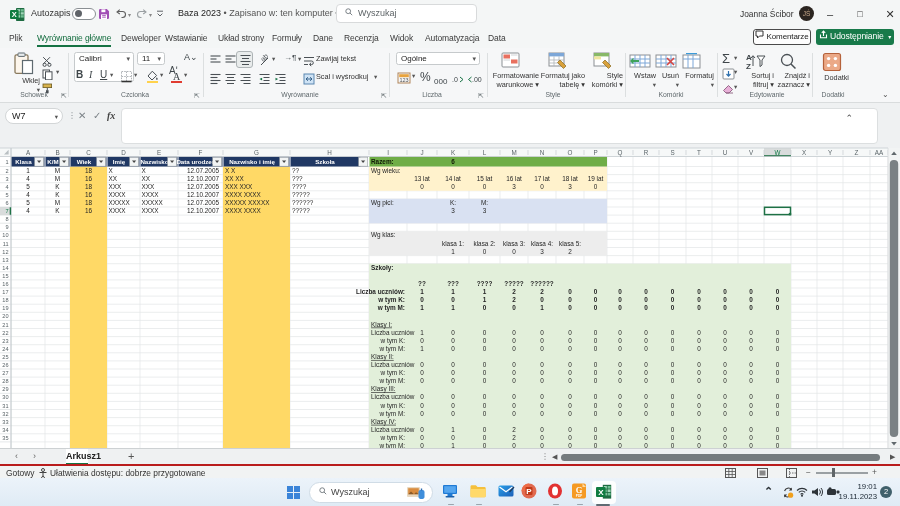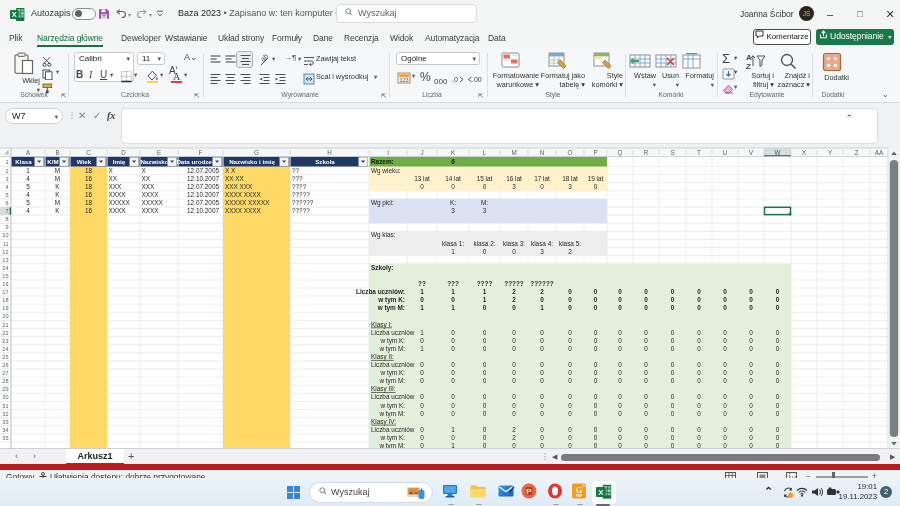--- a/index.html
+++ b/index.html
@@ -35,25 +35,25 @@
 .combo{position:absolute;background:#fff;border:1px solid #c6cacc;border-radius:2.5px;font-size:8px;color:#222;padding-left:4px}
 .combo .ar{position:absolute;right:3px;top:0;color:#555;font-size:7px}
 .chev{font-size:6.5px;color:#555}
 
 #fbar{position:absolute;left:0;top:103px;width:900px;height:43px;background:#eff1f2}
 #namebox{position:absolute;left:5px;top:5px;width:58px;height:16px;background:#fff;border:1px solid #d3d6d7;border-radius:8px;font-size:9px;color:#222;line-height:15px;padding-left:6px}
 #fxinput{position:absolute;left:121px;top:5px;width:757px;height:36px;background:#fff;border:1px solid #dcdfe0;border-radius:4px}
 .fbic{position:absolute;top:7px;font-size:10px;color:#7c8388}
 
 #sheettabs{position:absolute;left:0;top:448px;width:900px;height:16px;background:#eff1f2;border-top:1px solid #cdd1d3}
-#arktab{position:absolute;left:66px;top:0;width:58px;height:16px;background:#fff;border-bottom:2px solid #157243;font-size:9px;font-weight:bold;color:#222;text-align:center;line-height:14px}
+#arktab{position:absolute;left:66px;top:0;width:22px;height:16px;background:#fff;border-bottom:2px solid #157243;font-size:9px;font-weight:bold;color:#222;text-align:center;line-height:14px}
 #hscroll{position:absolute;left:561px;top:4px;width:320px;height:8px}
 #hthumb{position:absolute;left:0px;top:0.5px;width:319px;height:7px;border-radius:3.5px;background:#757b7e}
 
-#statusbar{position:absolute;left:0;top:464px;width:900px;height:14px;background:#f1f3f3;border-top:6px solid #b91c1c;font-size:8.4px;color:#333}
+#statusbar{position:absolute;left:0;top:464px;width:900px;height:14px;background:#f1f3f3;border-top:2px solid #b91c1c;font-size:8.4px;color:#333}
 
 #taskbar{position:absolute;left:0;top:478px;width:900px;height:28px;background:linear-gradient(180deg,#ecf3fa,#dfebf5)}
 #tsearch{position:absolute;left:309px;top:3.5px;width:124px;height:21px;background:#fff;border:1px solid #d0dce6;border-radius:11px;font-size:9px;color:#444;line-height:19px}
 .tico{position:absolute;top:4px;width:20px;height:20px}
 .trayic{position:absolute;top:9px;color:#2d3338;font-size:9px}
 #clock{position:absolute;left:832px;top:3.5px;width:45px;text-align:right;font-size:7.8px;color:#1b2733;line-height:1.4}
 #notif{position:absolute;left:880px;top:8px;width:12px;height:12px;border-radius:50%;background:#40606b;color:#fff;font-size:7.5px;text-align:center;line-height:12px}
 </style></head><body>
 <div id="app">
 <div id="titlebar">
@@ -97,21 +97,21 @@
             <path d="M5 5l2.2 2.2" stroke="#7c8388" stroke-width="1"></path>
           </svg></span>Wyszukaj</div>
 <div id="uname">Joanna Ścibor</div>
       <div id="avatar">JŚ</div>
 <div class="winbtn" style="left:815px">–</div>
 <div class="winbtn" style="left:845px;font-size:9px">□</div>
 <div class="winbtn" style="left:875px">✕</div>
 </div>
 <div id="tabrow">
 <div class="tab" style="left:9px;white-space:nowrap">Plik</div>
-<div class="tab active" style="left:37px;white-space:nowrap">Narzędzia główne</div>
+<div class="tab active" style="left:37px;white-space:nowrap">Wyrównanie główne</div>
 <div class="tab" style="left:121px;white-space:nowrap">Deweloper</div>
 <div class="tab" style="left:165px;white-space:nowrap">Wstawianie</div>
 <div class="tab" style="left:218px;white-space:nowrap">Układ strony</div>
 <div class="tab" style="left:272px;white-space:nowrap">Formuły</div>
 <div class="tab" style="left:313px;white-space:nowrap">Dane</div>
 <div class="tab" style="left:344px;white-space:nowrap">Recenzja</div>
 <div class="tab" style="left:390px;white-space:nowrap">Widok</div>
 <div class="tab" style="left:425px;white-space:nowrap">Automatyzacja</div>
 <div class="tab" style="left:488px;white-space:nowrap">Data</div>
 <div id="cmtbtn"><svg width="9" height="9" viewBox="0 0 9 9" style="">

